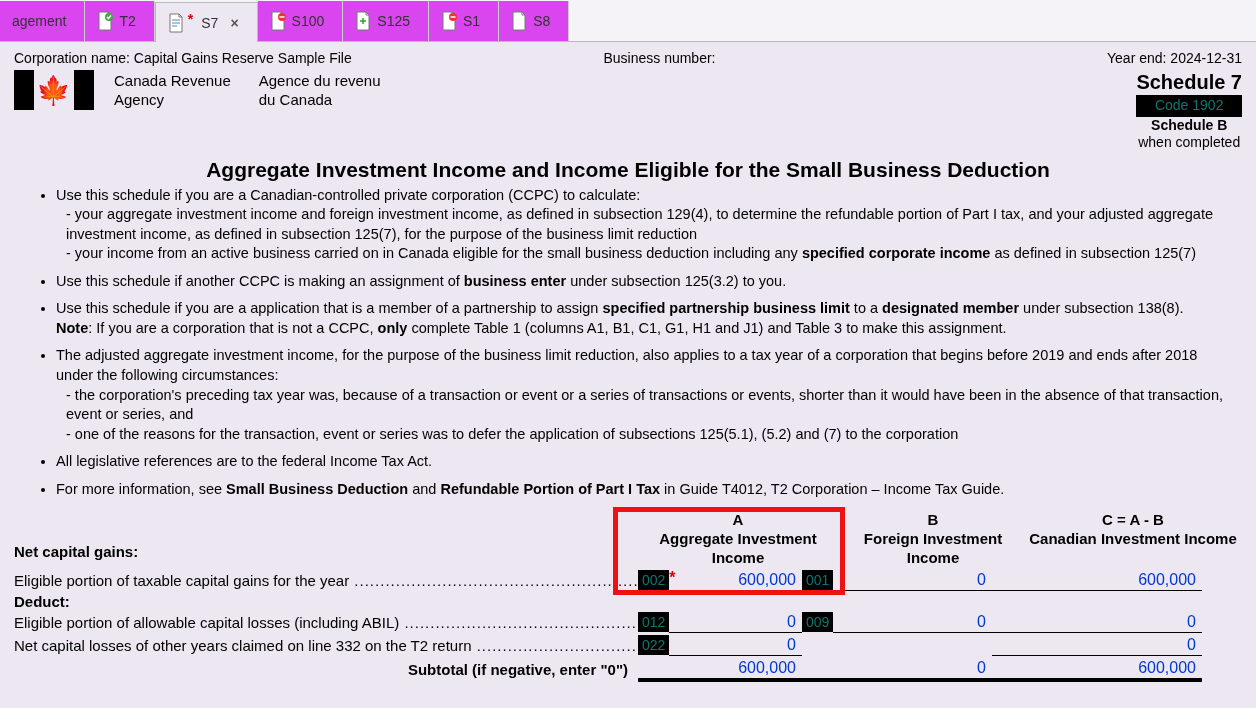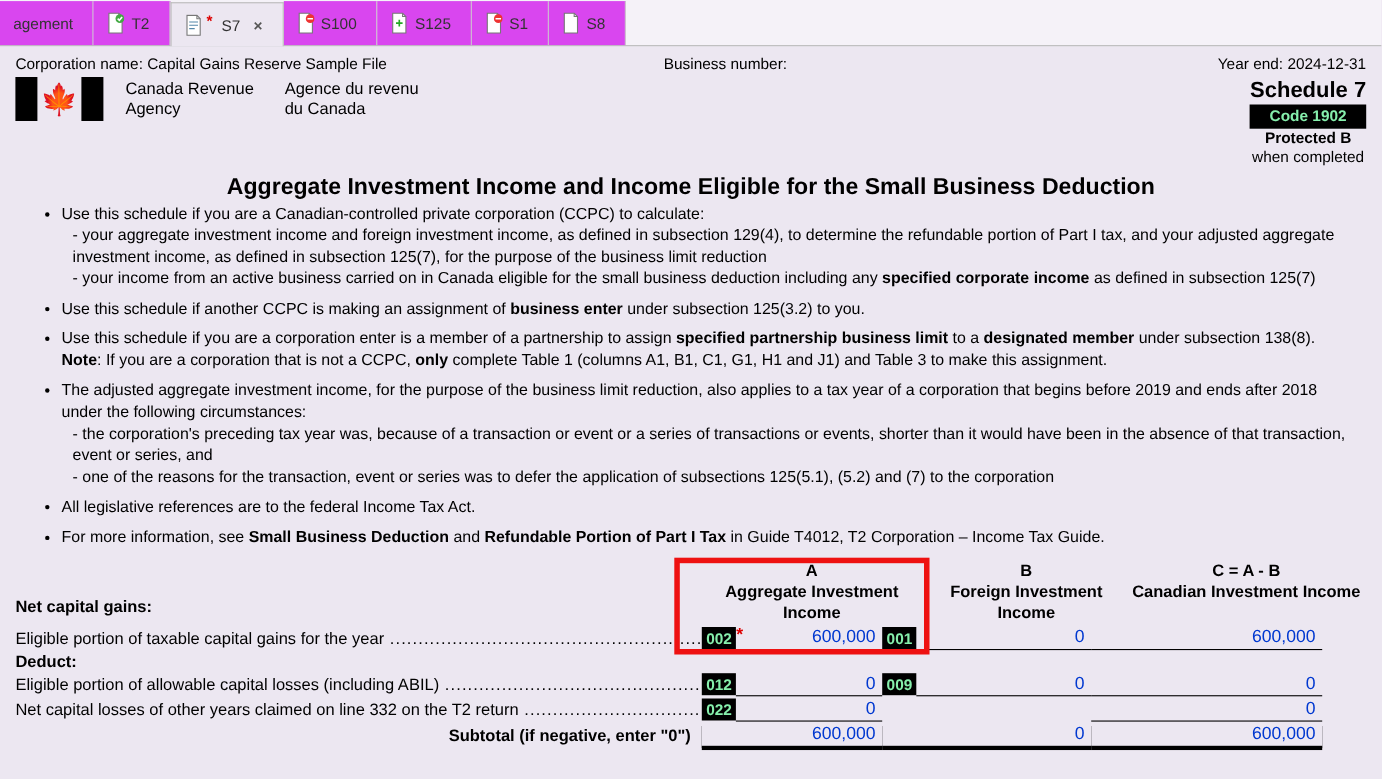--- a/index.html
+++ b/index.html
@@ -105,21 +105,21 @@
   .colC { width: 210px; }
   .netcap { font-weight: bold; font-size: 15px; margin-top: 32px; }
 
   .row { display:flex; align-items:center; margin-top: 2px; }
   .row .label { width: 624px; font-size:15px; padding-right:4px; white-space:nowrap; overflow:hidden; }
   .row .label .dots { letter-spacing:1px; }
   .cell { display:flex; align-items:center; }
   .cell.a { width:164px; }
   .cell.b { width:190px; }
   .cell.c { width:210px; }
-  .code { background:#000; color:#86efac; font-weight:bold; padding:2px 4px; font-size:14px; }
+  .code { background:#000; color:#0f766e; font-weight:normal; padding:2px 4px; font-size:14px; }
   .val {
     flex:1; text-align:right; padding:1px 6px;
     border-bottom:1px solid #000; font-size:16px;
     color:#0038d0;
   }
   .val.db { border-bottom:2px solid #000; box-shadow: 0 2px 0 #000; margin-bottom:2px;}
   .deduct { font-weight:bold; font-size:15px; }
   .subtotal-label { width:624px; text-align:right; font-weight:bold; padding-right:10px; font-size:15px;}
   .red-astr { color:#d00; font-weight:bold; font-size:16px; position:relative; top:-2px; }
 
@@ -227,39 +227,39 @@
       <div>Agency</div>
     </div>
     <div>
       <div>Agence du revenu</div>
       <div>du Canada</div>
     </div>
   </div>
   <div class="sched">
     <div class="title">Schedule 7</div>
     <div class="code">Code 1902</div>
-    <div><span class="prot">Protected B</span></div>
+    <div><span class="prot">Schedule B</span></div>
     <div>when completed</div>
   </div>
 </div>
 
 <h1 class="maintitle">Aggregate Investment Income and Income Eligible for the Small Business Deduction</h1>
 
 <div class="content">
   <ul class="main">
     <li>
       <span>Use this schedule if you are a Canadian-controlled private corporation (CCPC) to calculate:</span>
       <div class="sub">
         <div><span>your aggregate investment income and foreign investment income, as defined in subsection 129(4), to determine the refundable portion of Part I tax, and your adjusted aggregate investment income, as defined in subsection 125(7), for the purpose of the business limit reduction</span></div>
         <div><span>your income from an active business carried on in Canada eligible for the small business deduction including any </span><b>specified corporate income</b><span> as defined in subsection 125(7)</span></div>
       </div>
     </li>
     <li><span>Use this schedule if another CCPC is making an assignment of </span><b>business enter</b><span> under subsection 125(3.2) to you.</span></li>
     <li>
-      <span>Use this schedule if you are a corporation enter is a member of a partnership to assign </span><b>specified partnership business limit</b><span> to a </span><b>designated member</b><span> under subsection 138(8).</span><br>
+      <span>Use this schedule if you are a application that is a member of a partnership to assign </span><b>specified partnership business limit</b><span> to a </span><b>designated member</b><span> under subsection 138(8).</span><br>
       <b>Note</b><span>: If you are a corporation that is not a CCPC, </span><b>only</b><span> complete Table 1 (columns A1, B1, C1, G1, H1 and J1) and Table 3 to make this assignment.</span>
     </li>
     <li>
       <span>The adjusted aggregate investment income, for the purpose of the business limit reduction, also applies to a tax year of a corporation that begins before 2019 and ends after 2018 under the following circumstances:</span>
       <div class="sub">
         <div><span>the corporation's preceding tax year was, because of a transaction or event or a series of transactions or events, shorter than it would have been in the absence of that transaction, event or series, and</span></div>
         <div><span>one of the reasons for the transaction, event or series was to defer the application of subsections 125(5.1), (5.2) and (7) to the corporation</span></div>
       </div>
     </li>
     <li><span>All legislative references are to the federal Income Tax Act.</span></li>

